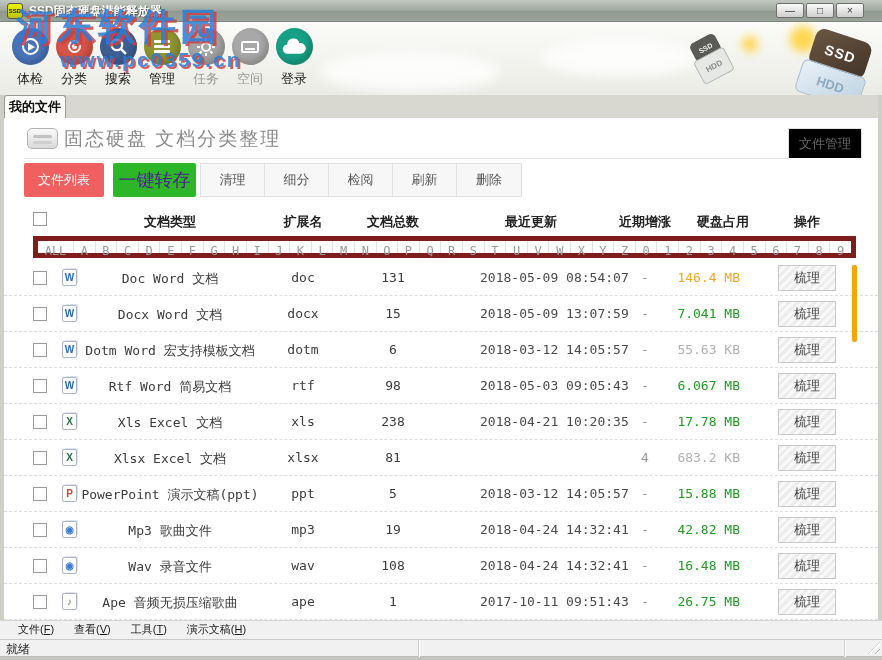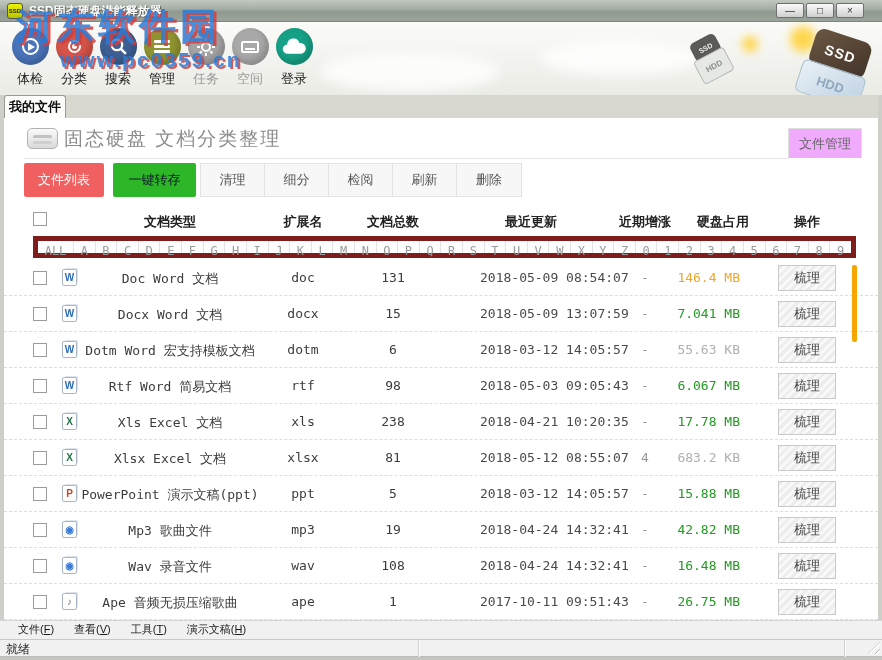--- a/index.html
+++ b/index.html
@@ -66,30 +66,30 @@
 
   
   #content { position:absolute; left:4px; top:118px; width:874px; height:502px; background:#fff; }
 
   #drive-icon { position:absolute; left:23px; top:10px; width:31px; height:21px;
     background:linear-gradient(180deg,#fafafa,#d9d9d9); border:1px solid #b2b2b2; border-radius:5px; }
   #drive-icon::before { content:""; position:absolute; left:5px; top:6px; width:19px; height:3px; background:#c2c2c2; border-radius:2px; }
   #drive-icon::after  { content:""; position:absolute; left:5px; top:12px; width:19px; height:3px; background:#cfcfcf; border-radius:2px; }
   #page-title { position:absolute; left:60px; top:8px; font-size:19px; color:#8b8b8b; letter-spacing:2px; }
   #header-divider { position:absolute; left:20px; right:16px; top:40px; height:1px; background:#e4e4e4; }
-  #file-manage-tab { position:absolute; right:16px; top:10px; width:74px; height:31px; background:#f0abfc;
+  #file-manage-tab { position:absolute; right:16px; top:10px; width:74px; height:31px; background:#000000;
     border:1px solid #e0e0e0; border-bottom:1px solid #fff; font-size:13px; color:#666; text-align:center;
     line-height:29px; z-index:2; cursor:pointer;margin-left:20px; }
 
   
   #actions { position:absolute; left:0; top:45px; width:874px; height:34px; }
   .btn-red { position:absolute; left:20px; width:80px; height:34px; background:#f06060; border:none; border-radius:2px;
     color:#fff; font-size:13px; cursor:pointer; font-family:inherit; }
   .btn-green { position:absolute; left:109px; width:83px; height:34px; background:#2eb629; border:none; border-radius:2px;
-    color:#0f172a; font-size:13px; cursor:pointer; font-family:inherit; }
+    color:#4c1d95; font-size:18px; cursor:pointer; font-family:inherit; }
   #tool-group { position:absolute; left:196px; top:0; height:34px; display:flex; border:1px solid #e2e2e2; background:#f7f7f7; }
   .tool-btn { width:64px; height:32px; border:none; border-right:1px solid #e2e2e2; background:transparent;
     color:#555; font-size:13px; cursor:pointer; font-family:inherit; }
   .tool-btn:last-child { border-right:none; }
   #search-box { position:absolute; left:628px; top:2px; width:222px; height:30px; background:#f3f3f3;
     border:1px solid #ececec; display:flex; align-items:center; cursor:text; }
   #search-box .kb { margin:0 8px 0 9px; display:flex; }
   #search-text { flex:1; font-size:13px; color:#8a8a8a; }
   #search-go { width:18px; height:20px; margin-right:5px; background:#fff; border:1px solid #c6c6c6;
     font-size:12px; color:#666; text-align:center; line-height:18px; cursor:pointer; }
@@ -379,21 +379,20 @@
     <div class="c-growth mono">-</div>
     <div class="c-size mono" style="color: rgb(35, 154, 35);">17.78 MB</div>
     <button class="comb-btn">梳理</button>
   </div>
         <div class="trow">
     <div class="cbx"></div>
     <div class="ficon" style="color: rgb(33, 115, 70);">X</div>
     <div class="c-name mono">Xlsx Excel 文档</div>
     <div class="c-ext mono">xlsx</div>
     <div class="c-count mono">81</div>
-    <div class="c-date mono">2018-05-12 08:55:07</div>
     <div class="c-growth mono">4</div>
     <div class="c-size mono" style="color: rgb(176, 176, 176);">683.2 KB</div>
     <button class="comb-btn">梳理</button>
   </div>
         <div class="trow">
     <div class="cbx"></div>
     <div class="ficon" style="color: rgb(208, 68, 35);">P</div>
     <div class="c-name mono">PowerPoint 演示文稿(ppt)</div>
     <div class="c-ext mono">ppt</div>
     <div class="c-count mono">5</div>

